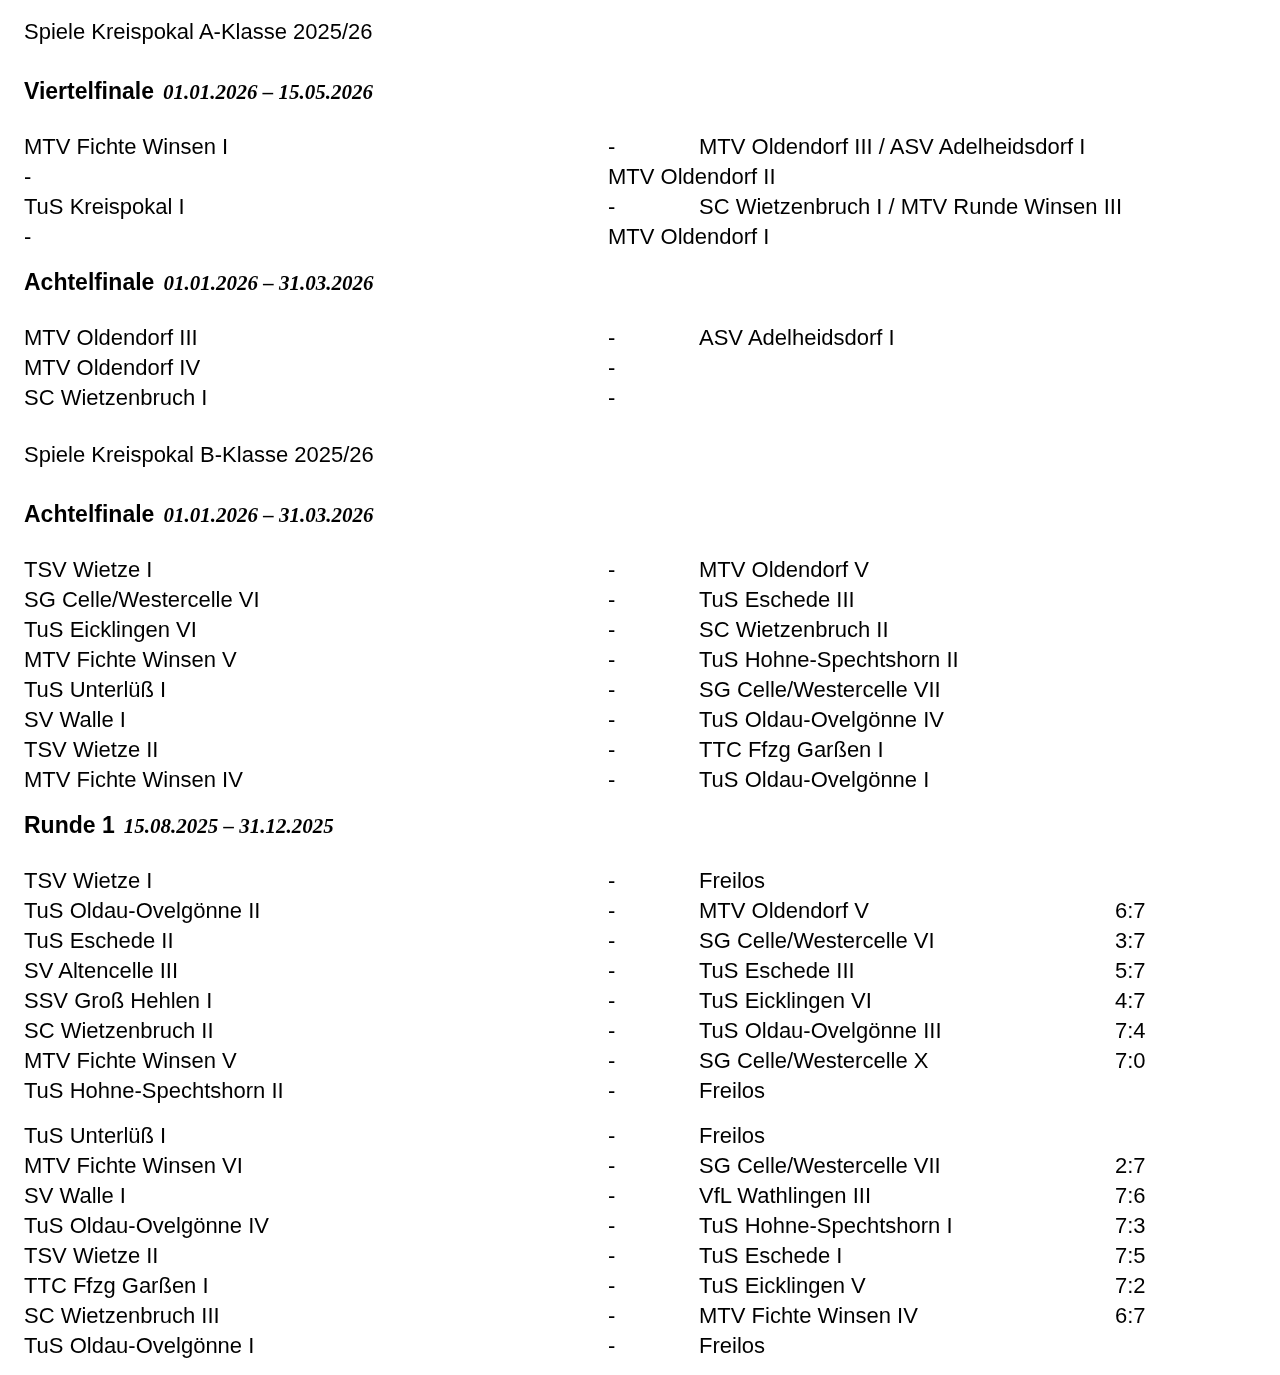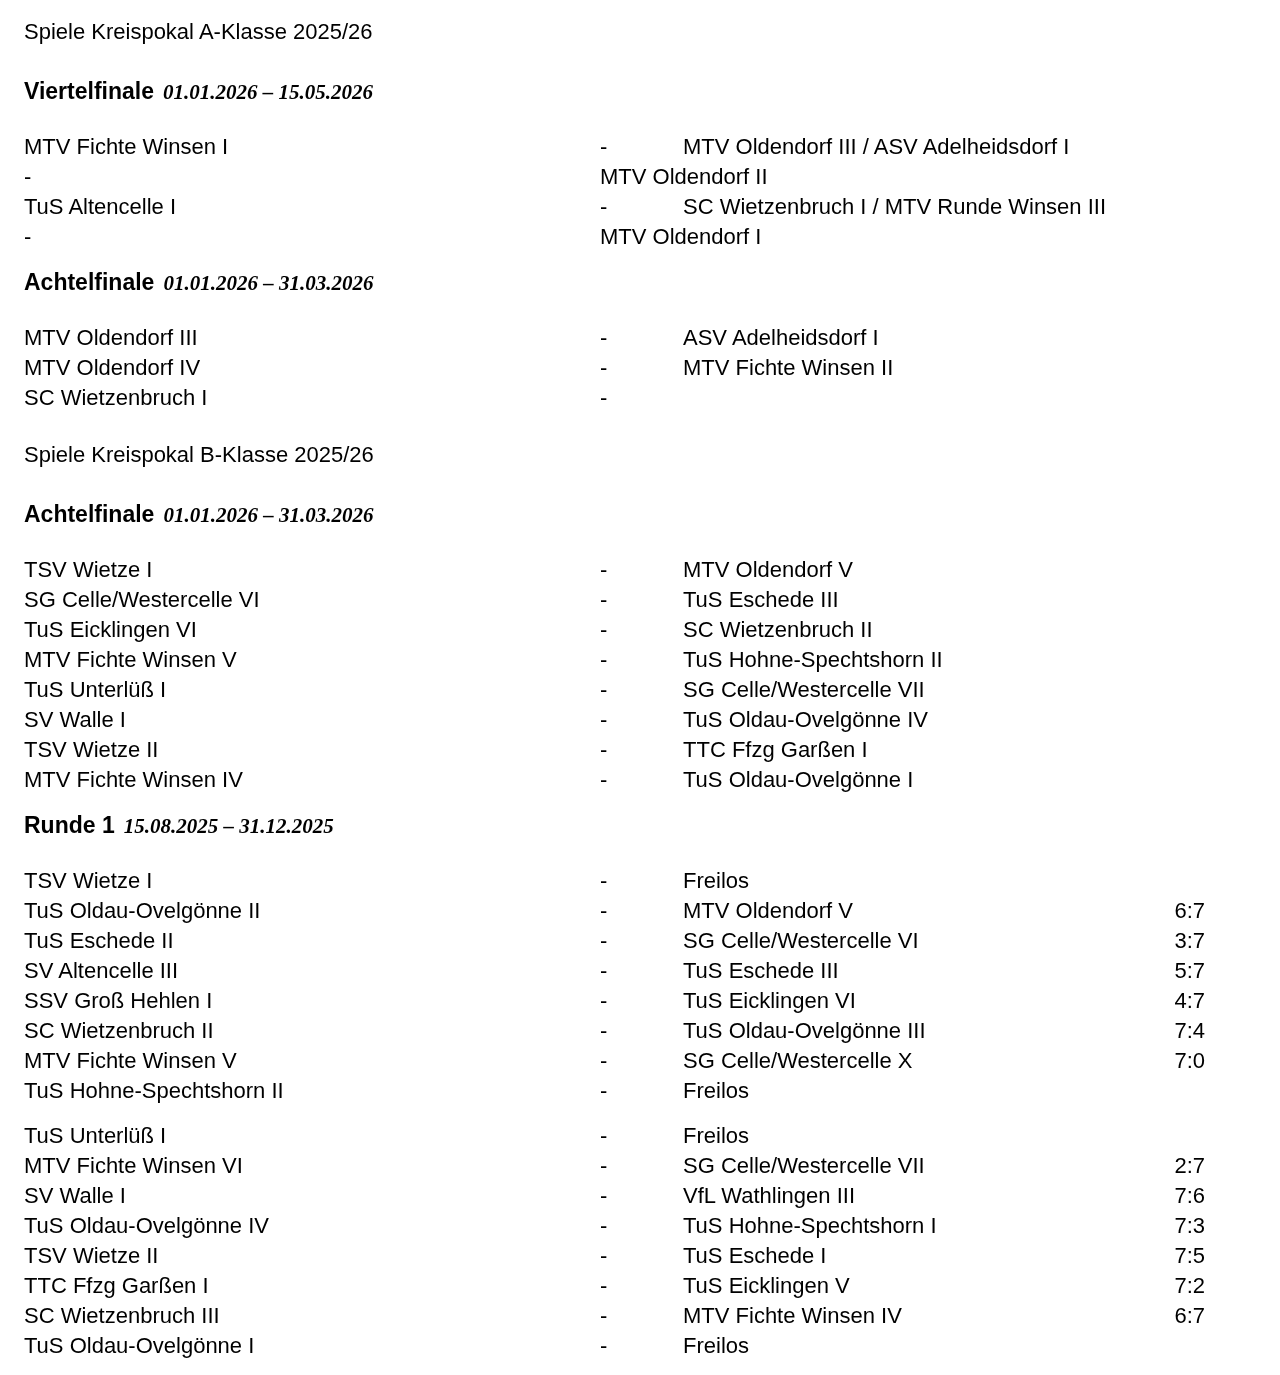--- a/index.html
+++ b/index.html
@@ -35,24 +35,25 @@
     margin-left: 9px;
   }
   .match-group { margin-top: 26px; }
   .match-group + .match-group { margin-top: 15px; }
   .match-row {
     display: grid;
     grid-template-columns: 576px 83px 1fr 90px;
     font-size: 22px;
     line-height: 30px;
     white-space: nowrap;
+    gap: 8px;
   }
   .home, .away { text-align: left; overflow: visible; }
   .sep { text-align: left; }
-  .score { text-align: right; }
+  .score { text-align: left; }
 </style>
 </head>
 <body>
 
 <div id="doc-root">
     <section class="cup-section">
     <h1 class="section-title">Spiele Kreispokal A-Klasse 2025/26</h1>
   <div class="round">
     <h2 class="round-heading">
       <span class="round-name">Viertelfinale</span><span class="round-dates">01.01.2026 – 15.05.2026</span>
@@ -63,21 +64,21 @@
     <span class="sep">-</span>
     <span class="away">MTV Oldendorf III / ASV Adelheidsdorf I</span>
     <span class="score"></span>
   </div>
           <div class="match-row">
     <span class="sep">-</span>
     <span class="away">MTV Oldendorf II</span>
     <span class="score"></span>
   </div>
           <div class="match-row">
-    <span class="home">TuS Altencelle I</span>
+    <span class="home">TuS Kreispokal I</span>
     <span class="sep">-</span>
     <span class="away">SC Wietzenbruch I / MTV Runde Winsen III</span>
     <span class="score"></span>
   </div>
           <div class="match-row">
     <span class="sep">-</span>
     <span class="away">MTV Oldendorf I</span>
     <span class="score"></span>
   </div>
         </div>
@@ -89,21 +90,20 @@
   <div class="match-group">
           <div class="match-row">
     <span class="home">MTV Oldendorf III</span>
     <span class="sep">-</span>
     <span class="away">ASV Adelheidsdorf I</span>
     <span class="score"></span>
   </div>
           <div class="match-row">
     <span class="home">MTV Oldendorf IV</span>
     <span class="sep">-</span>
-    <span class="away">MTV Fichte Winsen II</span>
     <span class="score"></span>
   </div>
           <div class="match-row">
     <span class="home">SC Wietzenbruch I</span>
     <span class="sep">-</span>
     <span class="score"></span>
   </div>
         </div>
       </div>
     </section>

